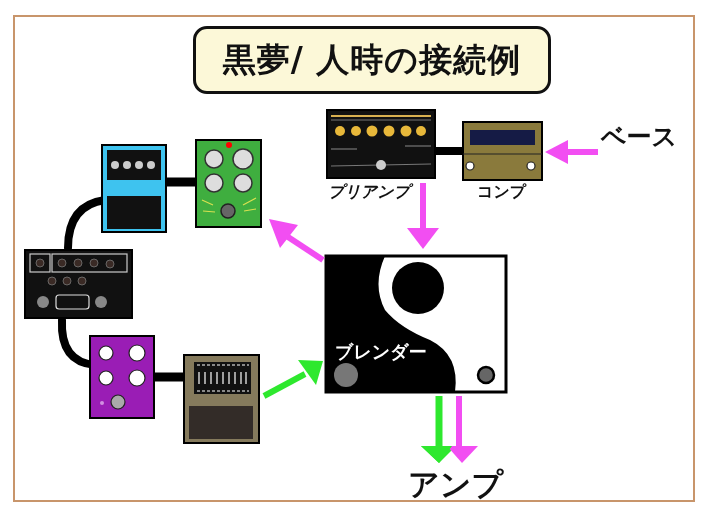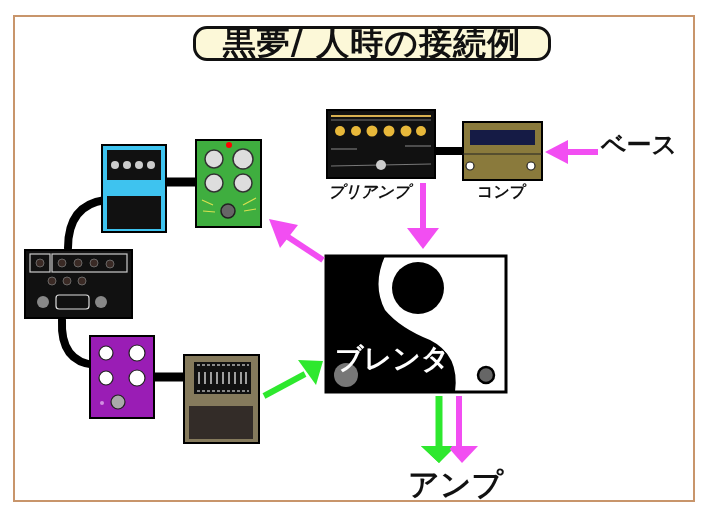--- a/index.html
+++ b/index.html
@@ -1,18 +1,18 @@
 <!DOCTYPE html>
 <html><head>
 <meta charset="utf-8">
 <style>
   html, body { margin:0; padding:0; background:#ffffff; }
   body { width:709px; height:519px; position:relative; overflow:hidden; font-family:"DejaVu Sans", sans-serif; }
   .frame { position:absolute; left:13px; top:15px; width:682px; height:487px; border:2px solid #c8956b; box-sizing:border-box; background:#fff; }
-  .title-box { position:absolute; left:193px; top:26px; width:212px; height:35px; border:3px solid #111; border-radius:14px; background:#fcf8d8; box-sizing:border-box; display:flex; align-items:center; justify-content:center; width:212px; }
+  .title-box { position:absolute; left:193px; top:26px; width:212px; height:68px; border:3px solid #111; border-radius:14px; background:#fcf8d8; box-sizing:border-box; display:flex; align-items:center; justify-content:center; width:212px; }
   .title-box { width:212px; }
   .title-text { font-size:33px; font-weight:bold; color:#111; letter-spacing:1px; white-space:nowrap; }
   svg#diagram { position:absolute; left:0; top:0; }
   .label { position:absolute; font-weight:bold; color:#111; white-space:nowrap; }
 </style>
 </head>
 <body>
 
 <div class="frame"></div>
 
@@ -163,15 +163,15 @@
     <g>
       <line x1="459" y1="396" x2="459" y2="446" stroke="#f24ef2" stroke-width="6"></line>
       <polygon points="447,446 478,446 462,463" fill="#f24ef2"></polygon>
       <polygon points="421,446 452,446 439,463" fill="#2ee82e"></polygon>
     </g>
   </g>
 </svg>
 
 <div class="label" style="left:328px; top:182px; font-size:16px;font-style:italic;">プリアンプ</div>
 <div class="label" style="left:477px; top:182px; font-size:16px;">コンプ</div>
-<div class="label" style="left:601px; top:128px; font-size:25px;">ベース</div>
-<div class="label" style="left:335px; top:340px; font-size:28px; color:#fff;">ブレンダー</div>
+<div class="label" style="left:601px; top:120px; font-size:25px;">ベース</div>
+<div class="label" style="left:335px; top:340px; font-size:18px; color:#fff;">ブレンダー</div>
 <div class="label" style="left:408px; top:464px; font-size:31px;">アンプ</div>
 
 </body></html>

